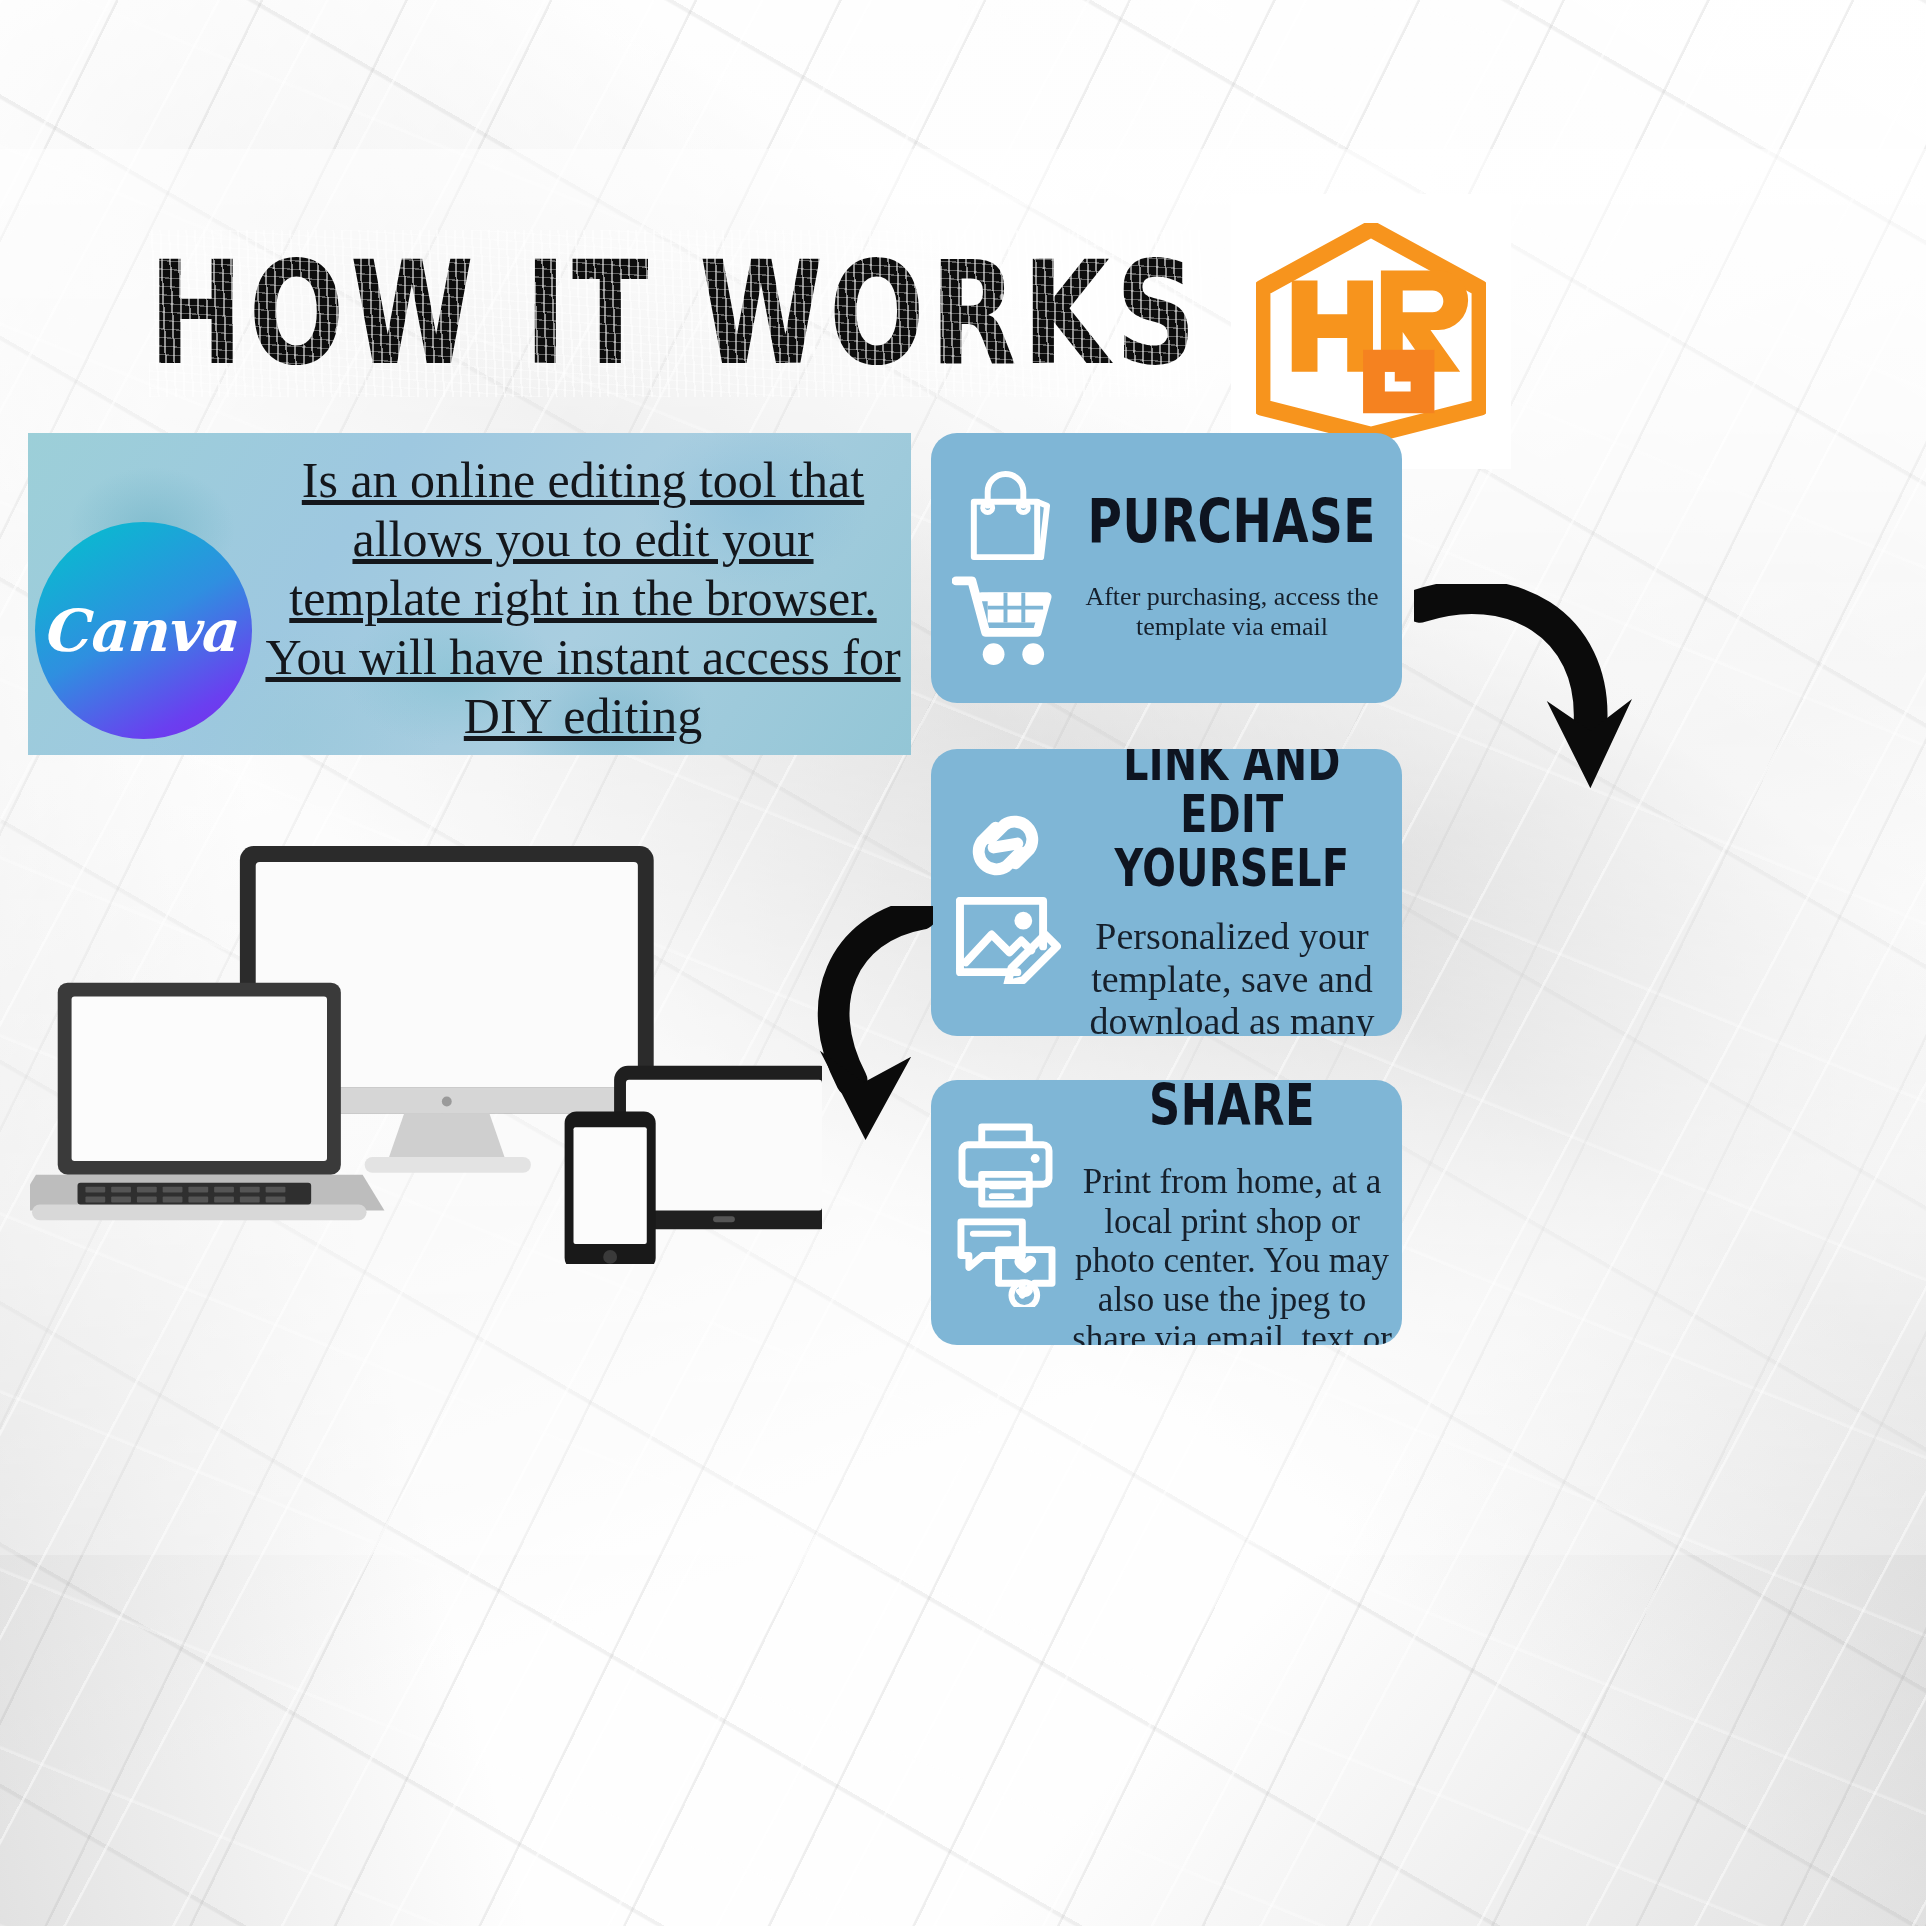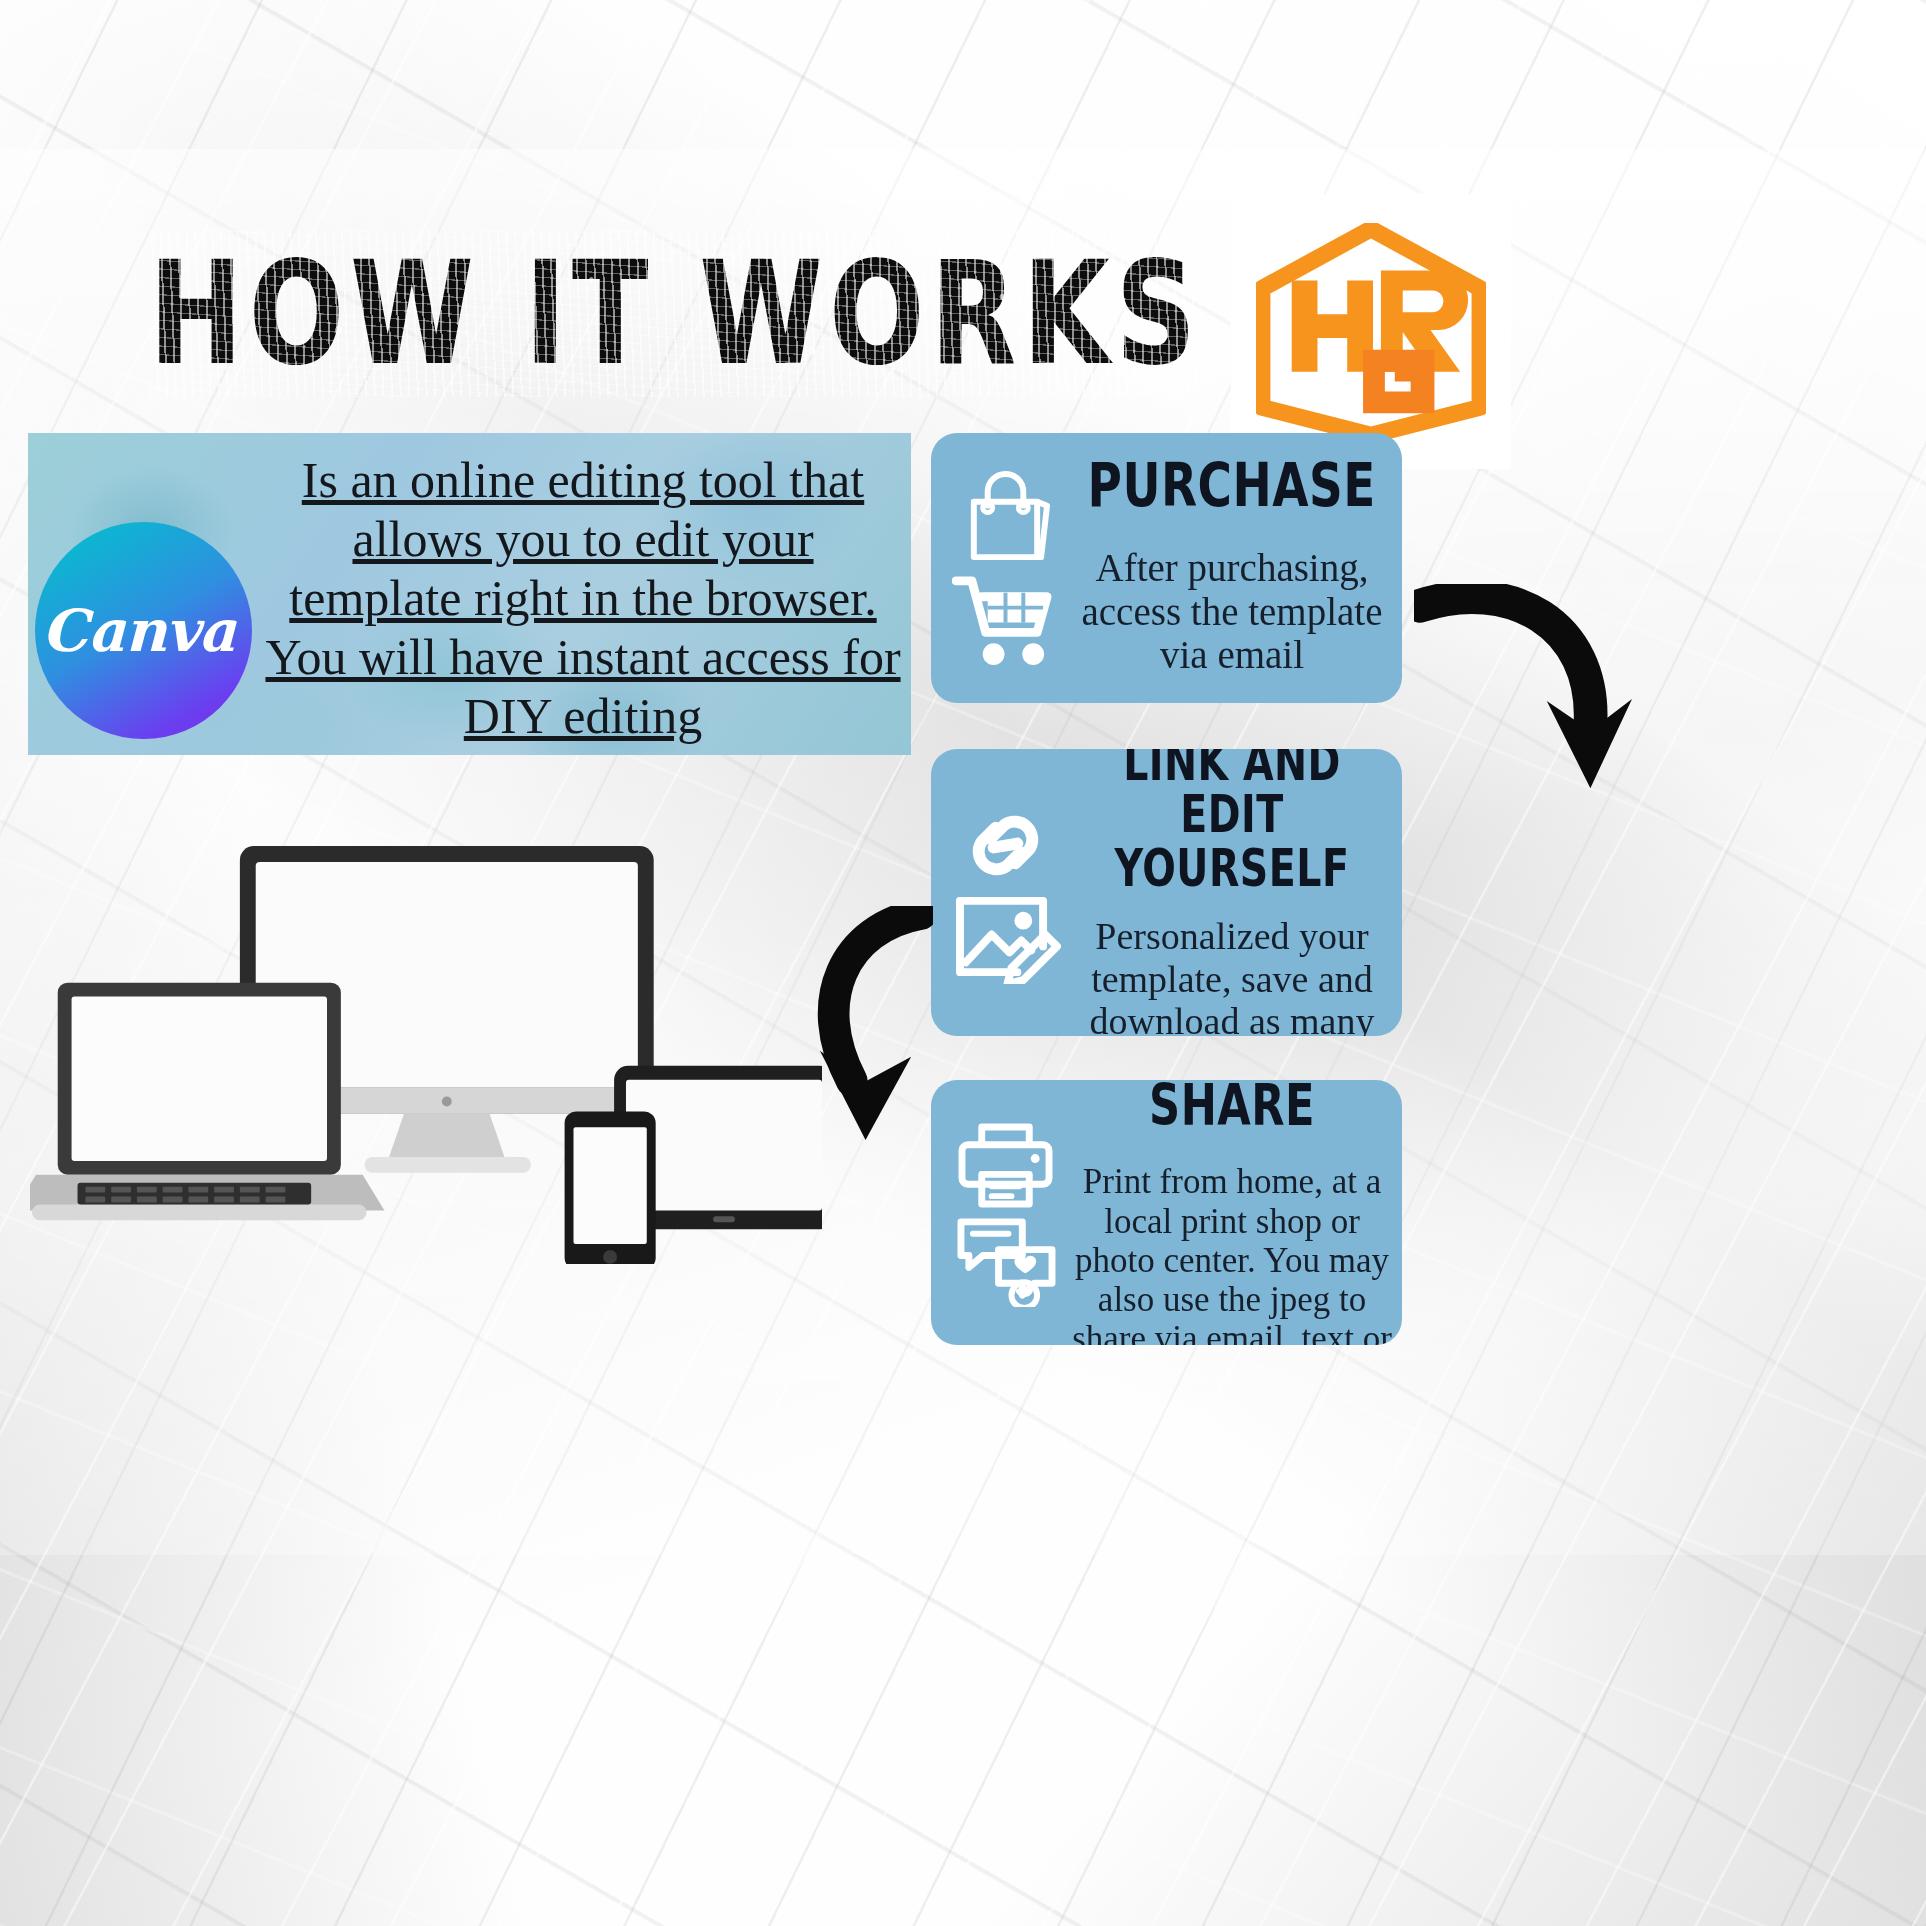--- a/index.html
+++ b/index.html
@@ -139,21 +139,21 @@
     font-weight:bold;
     font-size:47px;
     letter-spacing:0.5px;
     color:#0e1420;
     transform:scaleY(1.2) scaleX(.92);
     line-height:1.04;
     margin-bottom:9px;
   }
   .card-desc {
     font-family:"Liberation Serif", serif;
-    font-size:39px;
+    font-size:26px;
     line-height:1.12;
     color:#16202c;
   }
 
   #card-purchase { left:931px; top:433px; width:471px; height:270px; }
   #card-edit     { left:931px; top:749px; width:471px; height:287px; }
   #card-print    { left:931px; top:1080px; width:471px; height:265px; }
 
   #card-purchase .card-title { font-size:51px; margin-bottom:6px; }
   #card-print .card-desc { font-size:35px; }

